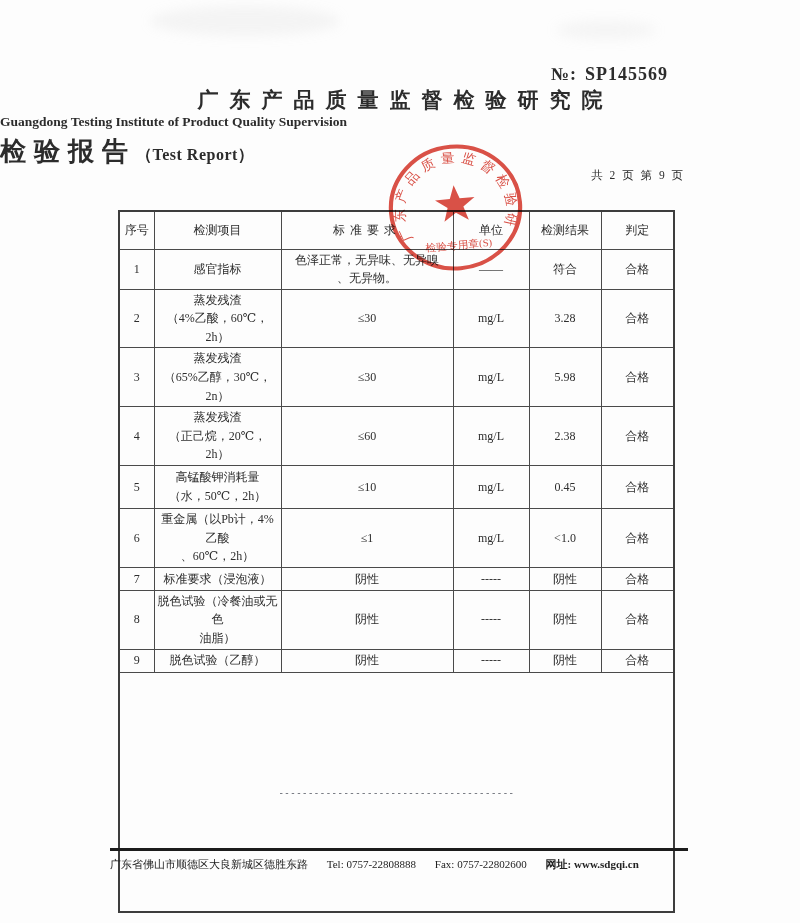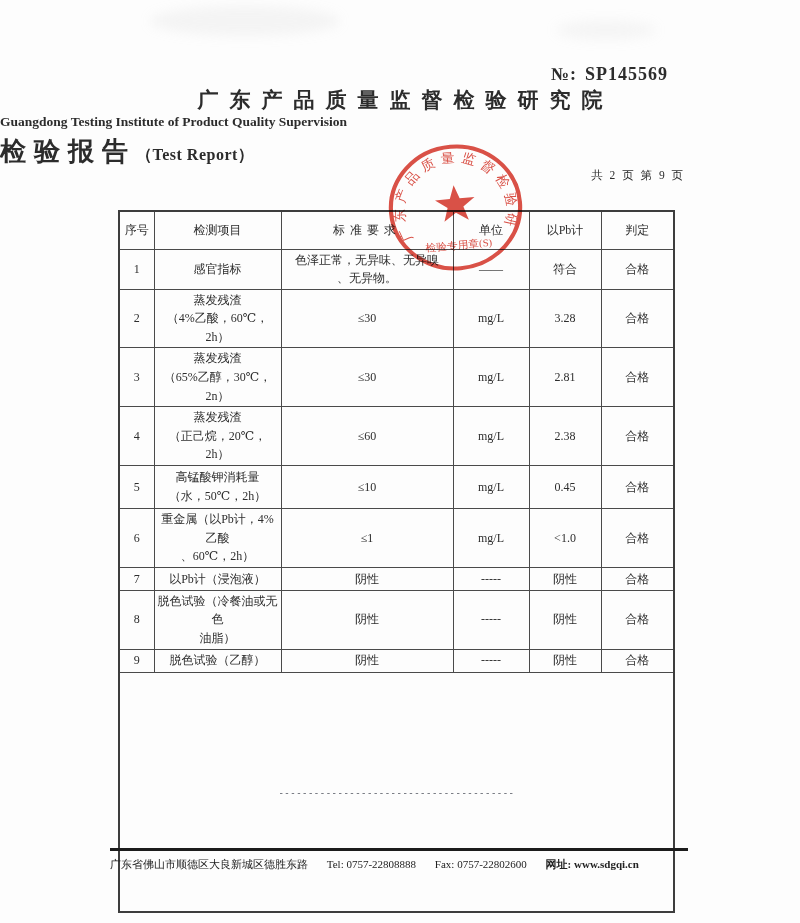--- a/index.html
+++ b/index.html
@@ -100,21 +100,21 @@
     <col style="width:76px">
       <col style="width:72px">
       <col style="width:73px">
   </colgroup>
   <tbody>
       <tr style="height:38px">
     <th>序号</th>
     <th>检测项目</th>
     <th class="th-standard">标准要求</th>
     <th>单位</th>
-    <th>以Pb计</th>
+    <th>检测结果</th>
     <th>判定</th>
   </tr>
   <tr style="height:40px">
     <td>1</td>
     <td>
           <div class="cell-lines">
             <div>感官指标</div>
           </div>
         </td>
     <td>
@@ -151,21 +151,21 @@
             <div>蒸发残渣</div>
             <div>（65%乙醇，30℃，2n）</div>
           </div>
         </td>
     <td>
           <div class="cell-lines">
             <div>≤30</div>
           </div>
         </td>
     <td>mg/L</td>
-    <td>2.81</td>
+    <td>5.98</td>
     <td>合格</td>
   </tr>
   <tr style="height:43px">
     <td>4</td>
     <td>
           <div class="cell-lines">
             <div>蒸发残渣</div>
             <div>（正己烷，20℃，2h）</div>
           </div>
         </td>
@@ -209,21 +209,21 @@
           </div>
         </td>
     <td>mg/L</td>
     <td>&lt;1.0</td>
     <td>合格</td>
   </tr>
   <tr style="height:23px">
     <td>7</td>
     <td>
           <div class="cell-lines">
-            <div>以Pb计（浸泡液）</div>
+            <div>标准要求（浸泡液）</div>
           </div>
         </td>
     <td>
           <div class="cell-lines">
             <div>阴性</div>
           </div>
         </td>
     <td>-----</td>
     <td>阴性</td>
     <td>合格</td>

